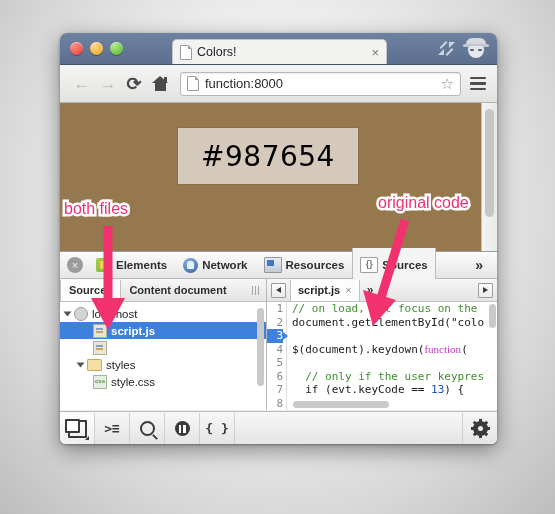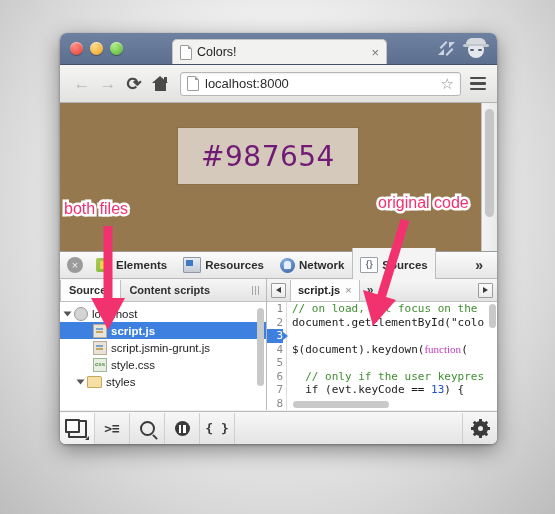--- a/index.html
+++ b/index.html
@@ -88,21 +88,21 @@
   
   .viewport{
     position:relative;height:148px;background:#96784f;overflow:hidden;
     border-bottom:1px solid #9a9a9a;
   }
   .swatch{
     position:absolute;left:118px;top:25px;width:180px;height:56px;
     background:#d5c9bb;display:flex;align-items:center;justify-content:center;
     box-shadow:0 0 0 1px rgba(0,0,0,.06);
   }
-  .swatch span{font-size:28px;color:#701a75;font-family:"DejaVu Sans",sans-serif;letter-spacing:.5px;}
+  .swatch span{font-size:28px;color:#000000;font-family:"DejaVu Sans",sans-serif;letter-spacing:.5px;}
   .vscroll{
     position:absolute;right:0;top:0;width:15px;height:100%;
     background:linear-gradient(90deg,#f4f4f4,#e9e9e9);border-left:1px solid #c3c3c3;
   }
   .vthumb{position:absolute;left:3px;top:6px;width:9px;height:108px;background:#c6c6c6;border-radius:5px;}
 
   
   .devtools{background:#f0f0f0;height:193px;position:relative;}
   .dt-tabs{
     height:27px;background:linear-gradient(#fbfbfb,#e6e6e6);
@@ -255,21 +255,21 @@
     <div class="navbtn on reload">⟳</div>
     <div class="navbtn on">
       <div class="home">
         <div class="roof"></div>
           <div class="body"></div>
           <div class="chim"></div>
       </div>
     </div>
     <div class="omnibox">
       <div class="pageico"></div>
-      <div class="url">localhost:8000</div>
+      <div class="url">function:8000</div>
       <div class="star">☆</div>
     </div>
     <div class="menu">
       <span></span>
         <span></span>
         <span></span>
     </div>
   </div>
 
   <div class="viewport">
@@ -284,69 +284,68 @@
   <div class="devtools">
 
     <div class="dt-tabs">
       <div class="dt-close">×</div>
 
       <div class="dt-tab">
         <div class="dt-ico ico-elements"></div>
         <span>Elements</span>
       </div>
       <div class="dt-tab">
+        <div class="dt-ico ico-network"></div>
+        <span>Network</span>
+      </div>
+      <div class="dt-tab">
         <div class="dt-ico ico-resources"></div>
         <span>Resources</span>
-      </div>
-      <div class="dt-tab">
-        <div class="dt-ico ico-network"></div>
-        <span>Network</span>
       </div>
       <div class="dt-tab active">
         <div class="dt-ico ico-sources">{}</div>
         <span>Sources</span>
       </div>
       <div class="dt-more">»</div>
     </div>
 
     <div class="dt-body">
 
       <div class="sidebar">
         <div class="sb-tabs">
           <div class="sb-tab active">Sources</div>
-          <div class="sb-tab">Content scripts</div>
+          <div class="sb-tab">Content document</div>
           <div class="grip">
               <i></i>
               <i></i>
               <i></i>
             </div>
         </div>
 
         <div class="tree">
           <div class="node ind1">
             <div class="tri open"></div>
             <div class="globe"></div>
             <span>localhost</span>
           </div>
           <div class="node ind3 sel">
             <div class="fjs"></div>
             <span>script.js</span>
           </div>
           <div class="node ind3">
             <div class="fjs"></div>
-            <span>script.jsmin-grunt.js</span>
-          </div>
-          <div class="node ind3">
-            <div class="fcss">css</div>
-            <span>style.css</span>
           </div>
           <div class="node ind2">
             <div class="tri open"></div>
             <div class="folder"></div>
             <span>styles</span>
+          </div>
+          <div class="node ind3">
+            <div class="fcss">css</div>
+            <span>style.css</span>
           </div>
           <div class="sb-scroll"></div>
         </div>
       </div>
 
       <div class="editor">
         <div class="ed-tabs">
           <div class="navsq">
               <i></i>
             </div>

